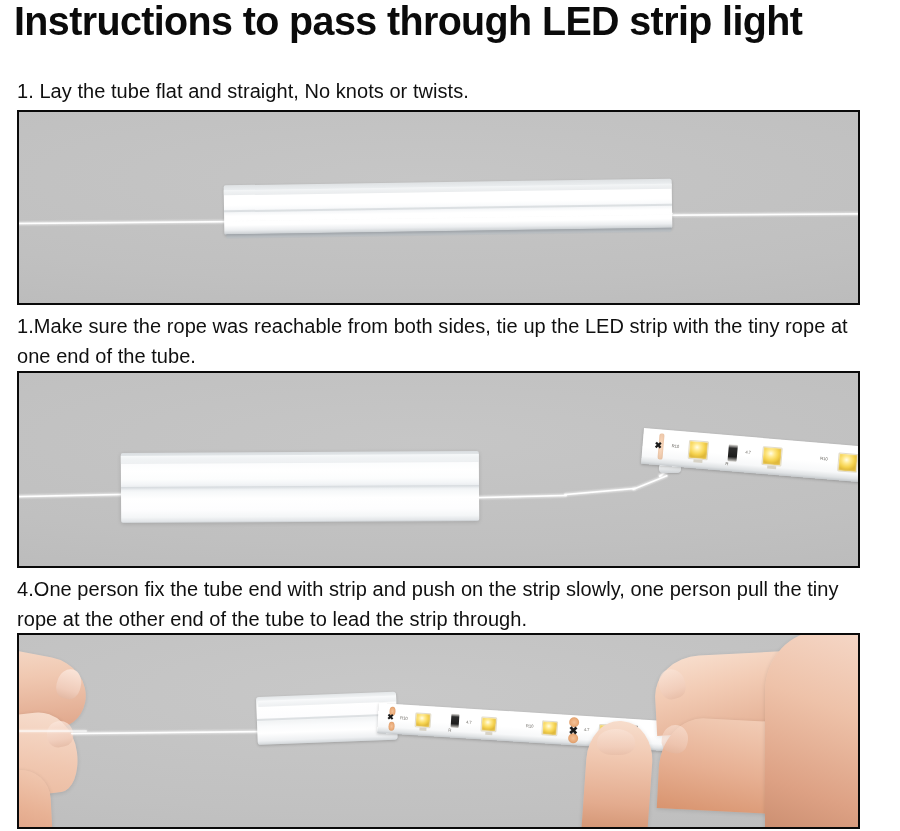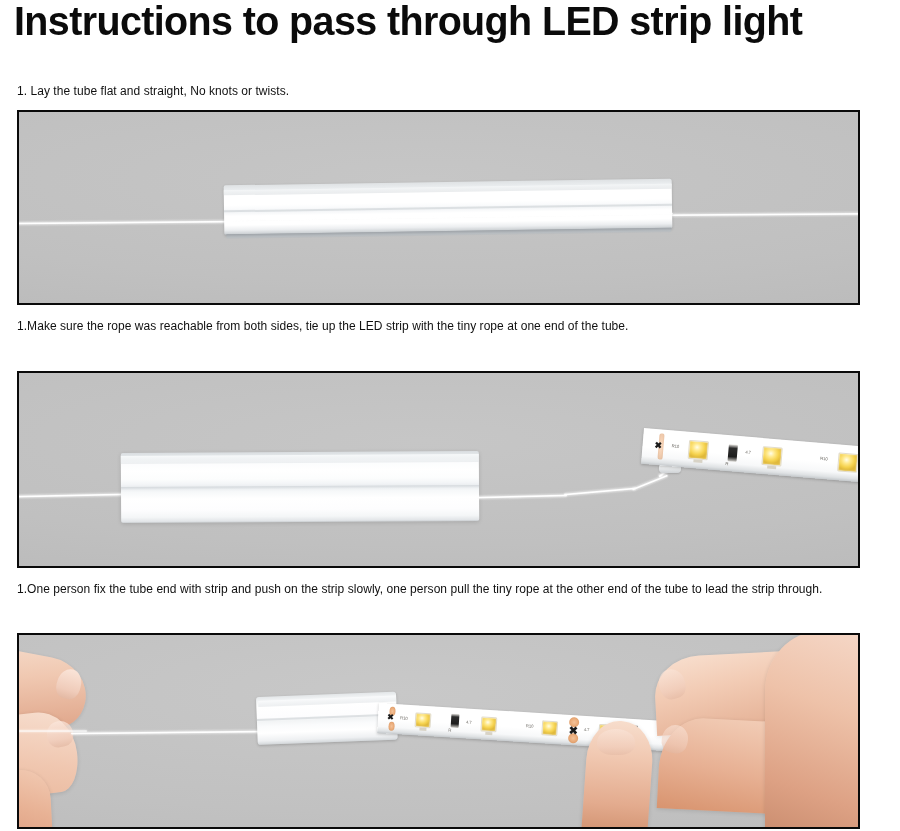--- a/index.html
+++ b/index.html
@@ -28,21 +28,21 @@
     color: #0b0b0b;
     white-space: nowrap;
     transform: scaleX(0.985);
     transform-origin: left top;
   }
 
   
   .step-text {
     position: absolute;
     left: 17px;
-    font-size: 12px;
+    font-size: 20px;
     line-height: 30px;
     color: #101010;
     letter-spacing: 0.05px;
   }
   #step1-text { top: 76px; width: 860px; }
   #step2-text { top: 311px; width: 846px; }
   #step3-text { top: 574px; width: 852px; }
 
   
   .panel {
@@ -252,21 +252,21 @@
     <div class="led-res" style="left:86px; top:9px; width:9px; height:17px;"></div>
     <div class="micro-text" style="left:84px; top:27px;">R</div>
     <div class="micro-text" style="left:103px; top:14px;">4.7</div>
     <div class="led-chip" style="left:120px; top:8px; width:20px; height:19px;"></div>
     <div class="led-pad" style="left:126px; top:27px; width:9px; height:3px;"></div>
     <div class="micro-text" style="left:178px; top:14px;">R10</div>
     <div class="led-chip" style="left:196px; top:8px; width:20px; height:19px;"></div>
   </div>
 </div>
 
-<div class="step-text" id="step3-text">1.One person fix the tube end with strip and push on the strip slowly, one person pull the tiny rope at the other end of the tube to lead the strip through.</div>
+<div class="step-text" id="step3-text">4.One person fix the tube end with strip and push on the strip slowly, one person pull the tiny rope at the other end of the tube to lead the strip through.</div>
 
 <div class="panel" id="panel3">
   <div class="panel-bg"></div>
 
   <div style="position:absolute; left:-30px; top:8px; width:120px; height:180px;">
 
     <div class="finger" style="left:-26px; top:10px; width:124px; height:68px;
                 border-radius:0 46px 30px 12px / 0 42px 34px 12px;
                 transform:rotate(11deg);
                 background:linear-gradient(165deg,#f6dccb 0%,#f0c8b1 40%,#dea387 100%);"></div>

